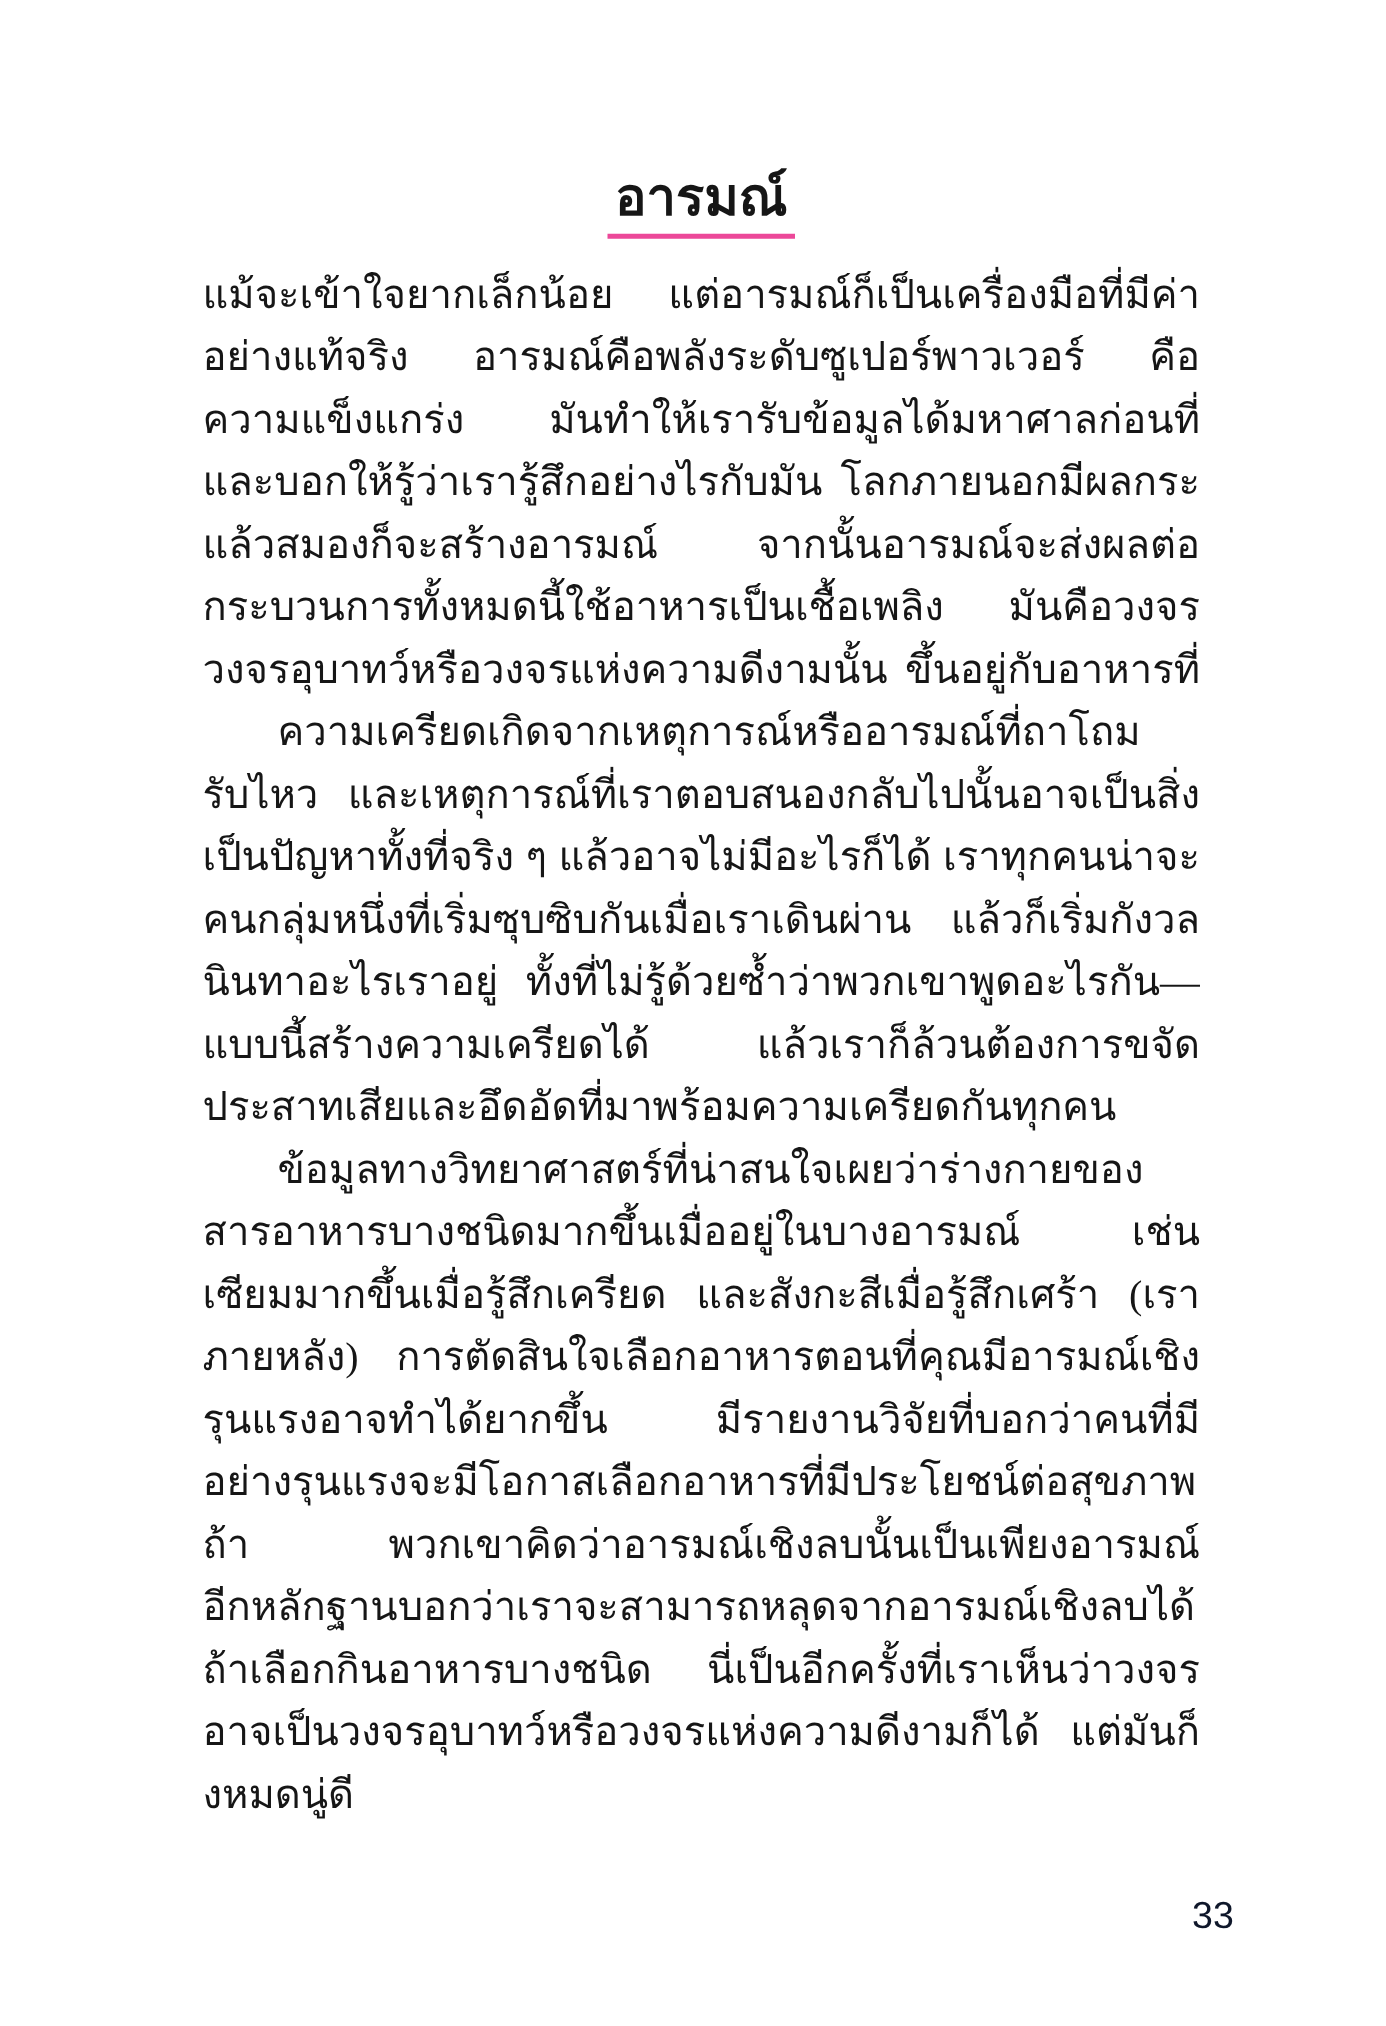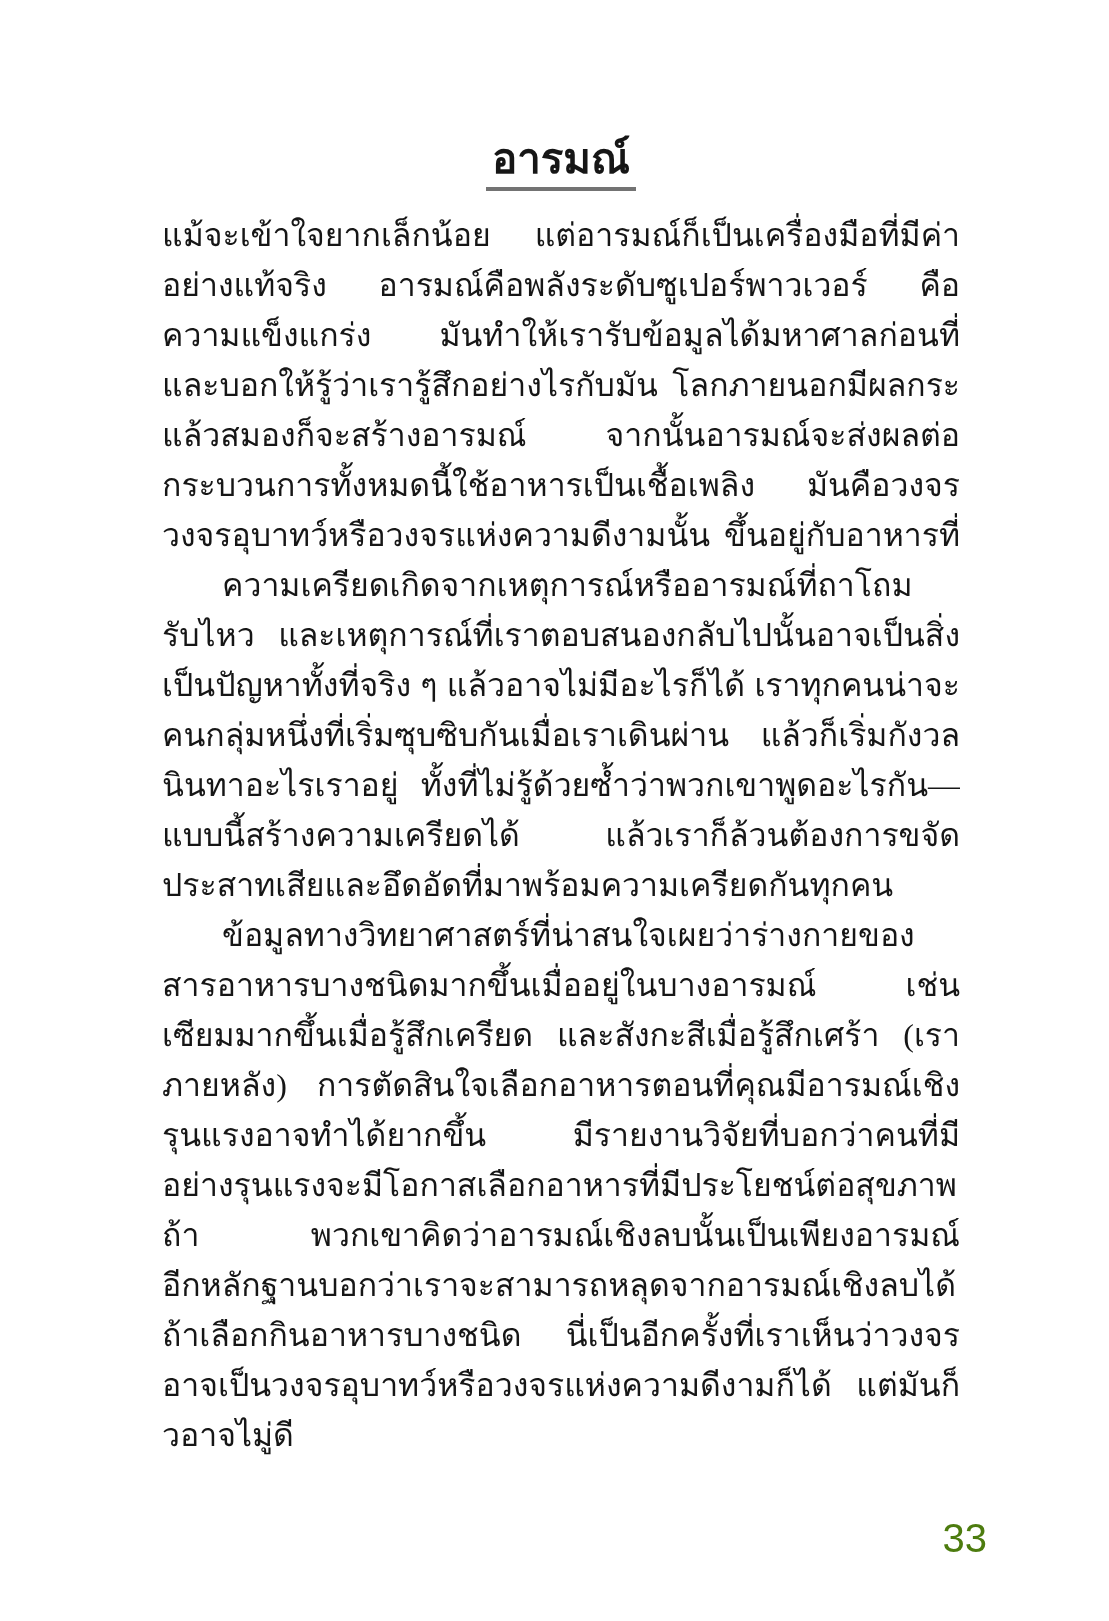--- a/index.html
+++ b/index.html
@@ -22,21 +22,21 @@
     left: 162px;
     width: 798px;
     margin: 0;
     text-align: center;
     font-size: 42px;
     font-weight: bold;
     line-height: 1.2;
   }
   .chapter-title .title-text {
     display: inline-block;
-    border-bottom: 4px solid #737373;
+    border-bottom: 4px solid #ec4899;
     padding: 0 6px 3px 6px;
     text-align: center;
   }
   .body-text {
     position: absolute;
     top: 210px;
     left: 162px;
     width: 798px;
   }
   .line {
@@ -55,22 +55,22 @@
   .line.indent {
     text-indent: 60px;
   }
   .line .em {
   }
   .page-number {
     position: absolute;
     top: 1516px;
     right: 122px;
     font-family: "Liberation Sans", sans-serif;
-    font-size: 40px;
-    color: #4d7c0f;
+    font-size: 30px;
+    color: #0f172a;
   }
 </style>
 </head>
 <body>
 
 <div class="page">
   <h1 class="chapter-title">
     <span class="title-text">อารมณ์</span>
   </h1>
 
@@ -92,17 +92,17 @@
       <div class="line indent">ข้อมูลทางวิทยาศาสตร์ที่น่าสนใจเผยว่าร่างกายของเราจะต้องการ</div>
       <div class="line">สารอาหารบางชนิดมากขึ้นเมื่ออยู่ในบางอารมณ์ เช่น ต้องการแมกนี-</div>
       <div class="line">เซียมมากขึ้นเมื่อรู้สึกเครียด และสังกะสีเมื่อรู้สึกเศร้า (เราจะพูดเรื่องนี้กัน</div>
       <div class="line">ภายหลัง) การตัดสินใจเลือกอาหารตอนที่คุณมีอารมณ์เชิงลบอย่าง</div>
       <div class="line">รุนแรงอาจทำได้ยากขึ้น มีรายงานวิจัยที่บอกว่าคนที่มีอารมณ์เชิงลบ</div>
       <div class="line">อย่างรุนแรงจะมีโอกาสเลือกอาหารที่มีประโยชน์ต่อสุขภาพมากกว่า</div>
       <div class="line"><span class="em">ถ้า</span><span> พวกเขาคิดว่าอารมณ์เชิงลบนั้นเป็นเพียงอารมณ์ชั่วคราว ขณะที่</span></div>
       <div class="line">อีกหลักฐานบอกว่าเราจะสามารถหลุดจากอารมณ์เชิงลบได้ง่ายขึ้น</div>
       <div class="line">ถ้าเลือกกินอาหารบางชนิด นี่เป็นอีกครั้งที่เราเห็นว่าวงจรอาหาร-อารมณ์</div>
       <div class="line">อาจเป็นวงจรอุบาทว์หรือวงจรแห่งความดีงามก็ได้ แต่มันก็ยังคงเป็น</div>
-      <div class="line align-left">วอาจไมู่ดี</div>
+      <div class="line align-left">งหมดนู่ดี</div>
     </div>
 
   <div class="page-number">33</div>
 </div>
 
 </body></html>

